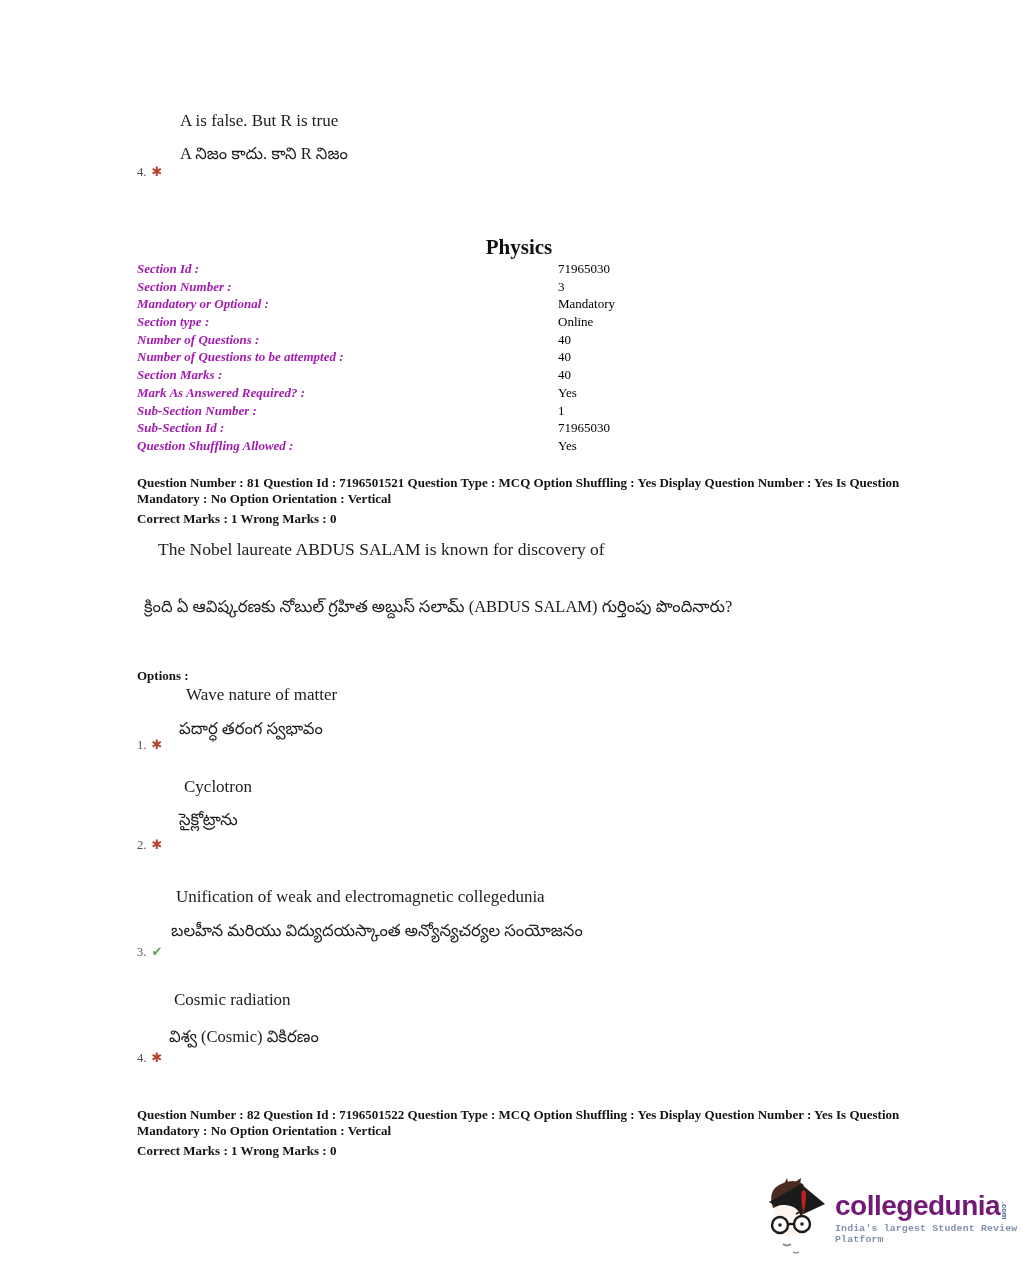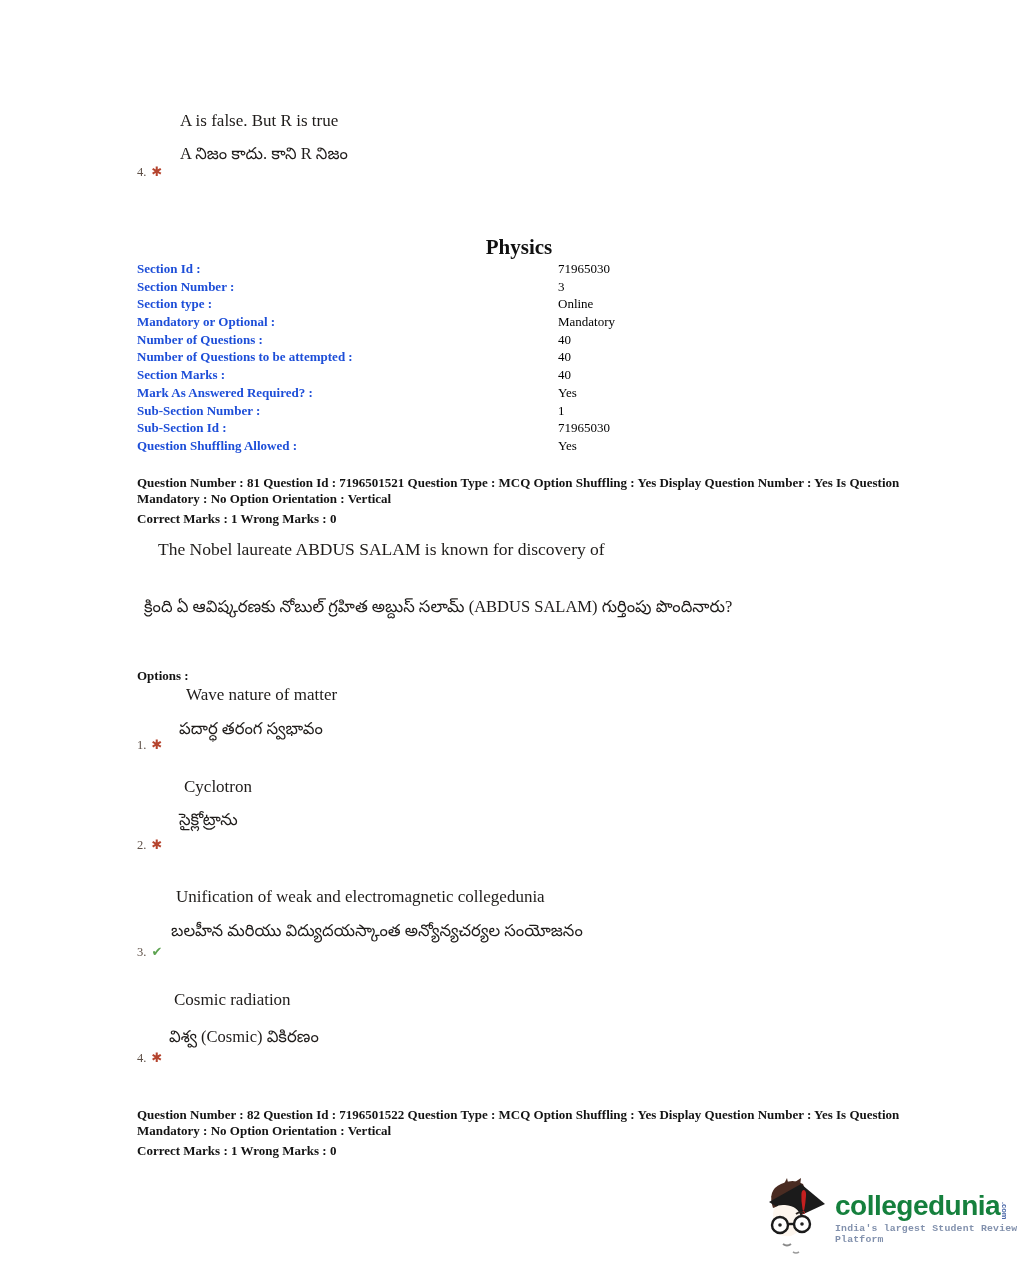--- a/index.html
+++ b/index.html
@@ -20,36 +20,36 @@
     line-height:16px;width:780px;
   }
   .meta p{margin:0;}
   .meta p + p{margin-top:4px;}
   .section-title{
     font-weight:bold;font-size:21px;color:#101010;
     width:1038px;text-align:center;
   }
   .details{width:780px;}
   .detail-row{display:flex;height:17.7px;font-size:13px;align-items:flex-start;}
-  .detail-label{font-weight:bold;width:421px;color:#1d4ed8;}
+  .detail-label{font-weight:bold;width:421px;color:#a21caf;font-style:italic;}
   .detail-value{color:#000000;}
   .options-label{font-weight:bold;font-size:13px;color:#141414;}
   .marker{font-size:12.5px;color:#5d4f46;white-space:nowrap;}
   .mark-icon{
     font-family:"DejaVu Sans","Liberation Sans",sans-serif;
     font-size:13px;margin-left:5px;
   }
   .mark-icon.wrong{color:#b5442e;}
   .mark-icon.correct{color:#5da351;}
   .logo{display:flex;align-items:flex-start;}
   .logo-text{margin-left:6px;margin-top:18px;}
   .brand-row{display:flex;align-items:flex-start;font-family:"Liberation Sans","DejaVu Sans",sans-serif;}
   .brand-name{
     font-weight:bold;font-size:28px;line-height:28px;
-    color:#15803d;letter-spacing:-0.5px;
+    color:#701a75;letter-spacing:-0.5px;
   }
   .brand-suffix{
     font-size:7.5px;font-weight:bold;color:#4a67a8;
     writing-mode:vertical-rl;line-height:7px;margin-top:10px;margin-left:1px;
   }
   .brand-tagline{
     font-family:Liberation Mono, monospace;
     font-size:9.8px;font-weight:bold;color:#8291ad;
     margin-top:3px;letter-spacing:0.2px;
   }
@@ -70,26 +70,26 @@
   <div class="abs details" style="left:137px;top:261px;">
     <div class="detail-row">
       <span class="detail-label">Section Id :</span>
       <span class="detail-value">71965030</span>
     </div>
     <div class="detail-row">
       <span class="detail-label">Section Number :</span>
       <span class="detail-value">3</span>
     </div>
     <div class="detail-row">
+      <span class="detail-label">Mandatory or Optional :</span>
+      <span class="detail-value">Mandatory</span>
+    </div>
+    <div class="detail-row">
       <span class="detail-label">Section type :</span>
       <span class="detail-value">Online</span>
-    </div>
-    <div class="detail-row">
-      <span class="detail-label">Mandatory or Optional :</span>
-      <span class="detail-value">Mandatory</span>
     </div>
     <div class="detail-row">
       <span class="detail-label">Number of Questions :</span>
       <span class="detail-value">40</span>
     </div>
     <div class="detail-row">
       <span class="detail-label">Number of Questions to be attempted :</span>
       <span class="detail-value">40</span>
     </div>
     <div class="detail-row">

